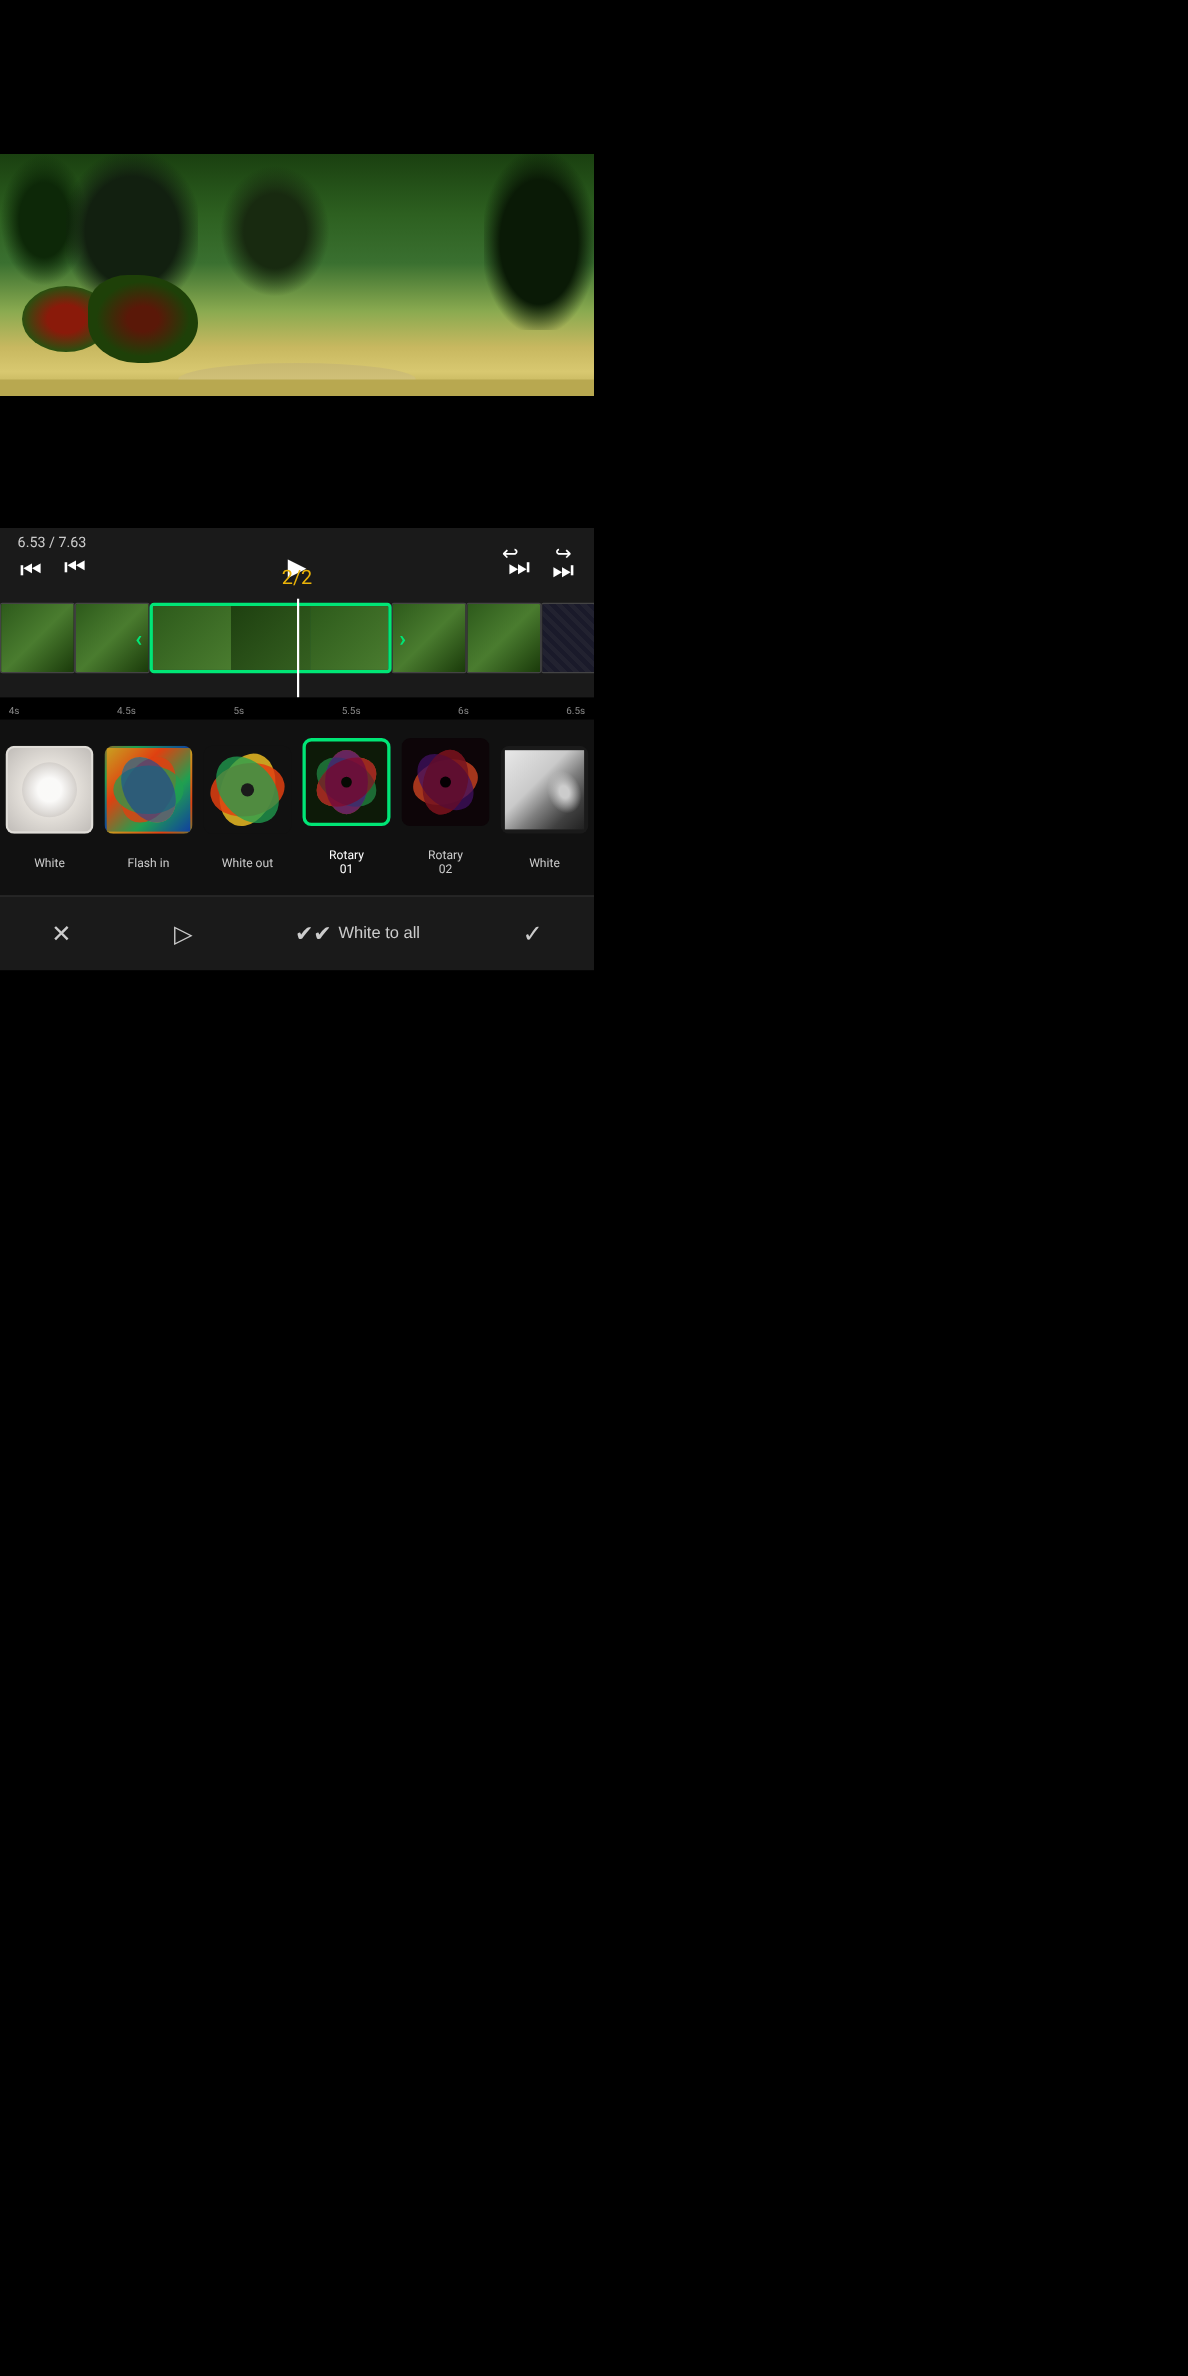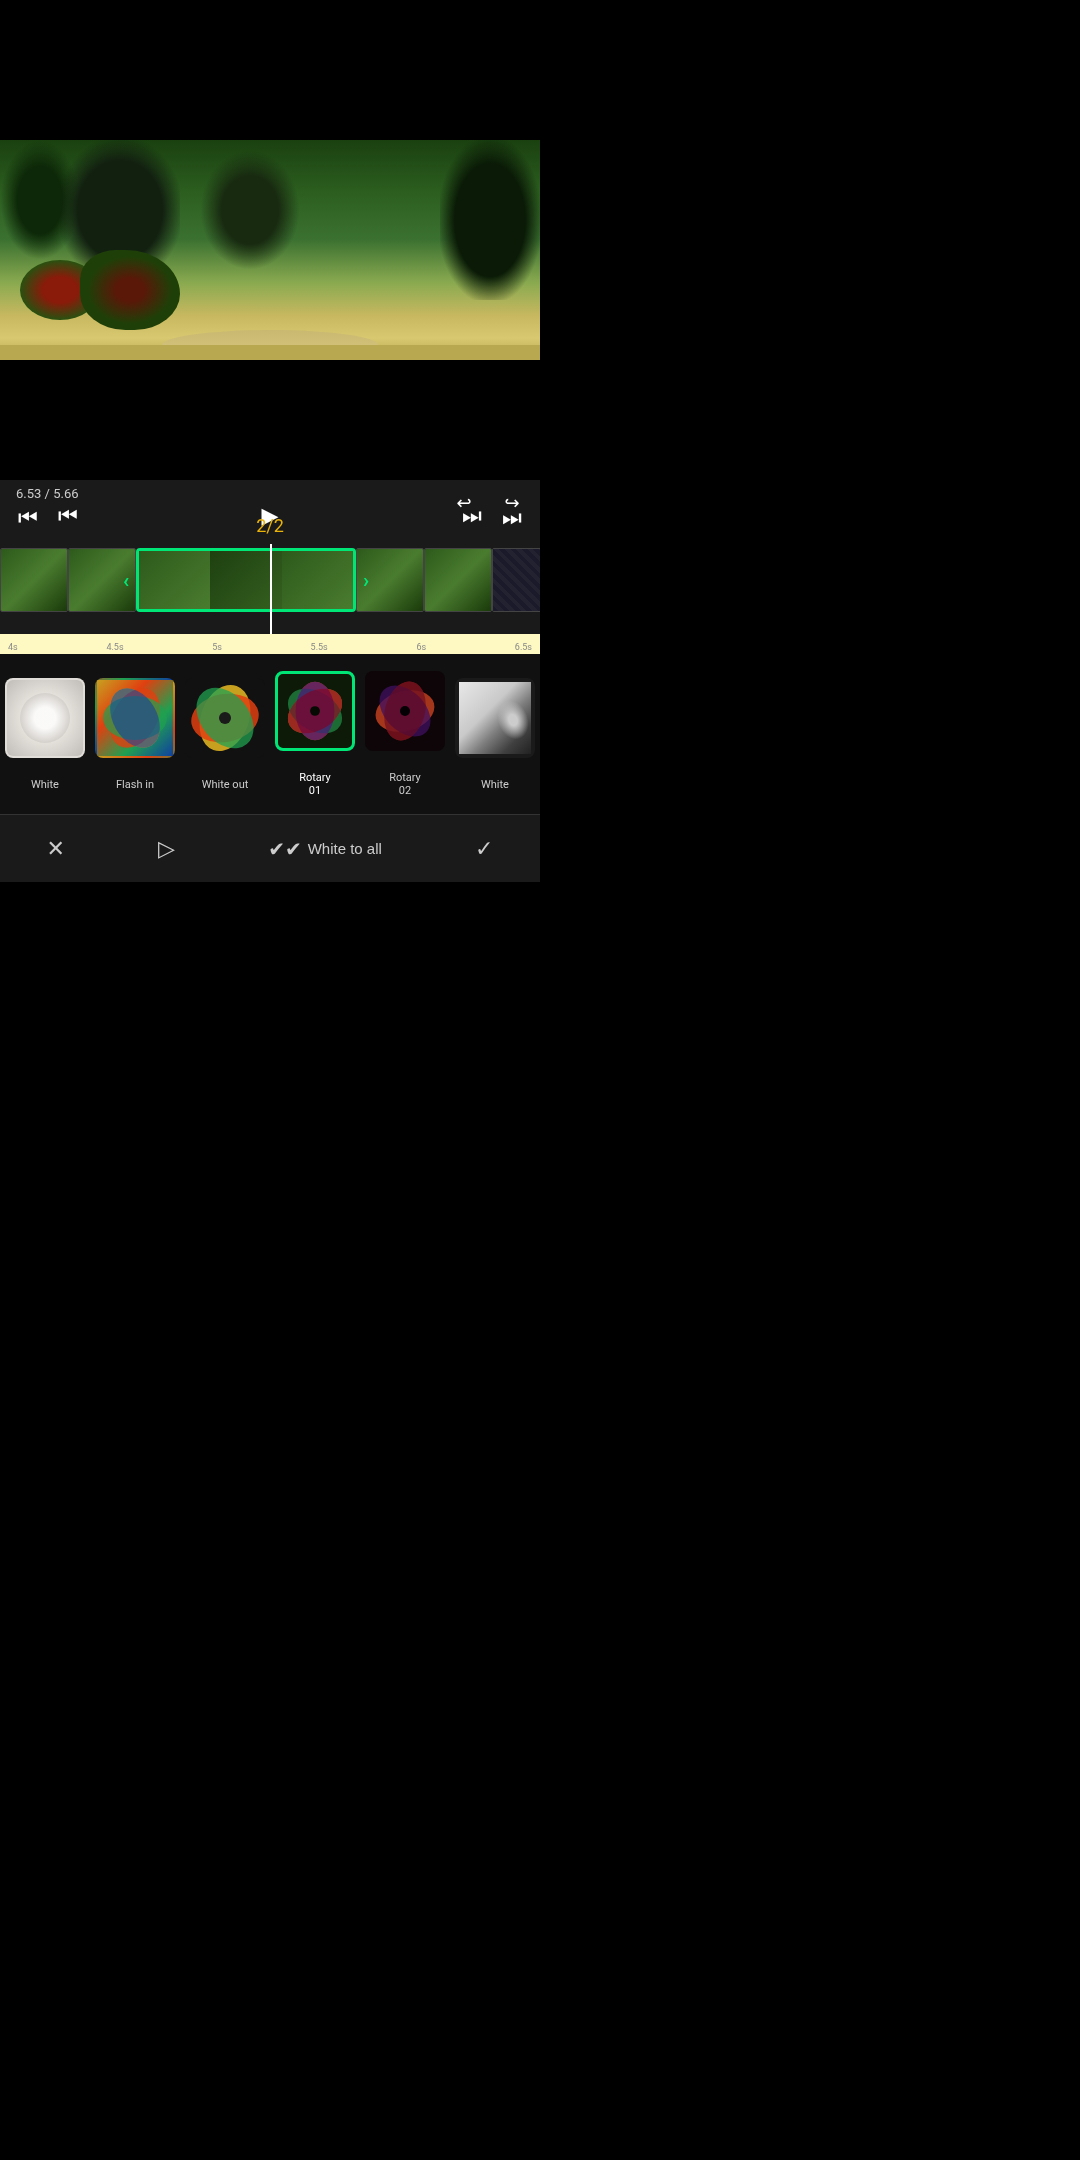--- a/index.html
+++ b/index.html
@@ -111,21 +111,21 @@
       left: 50%;
       width: 2px;
       height: 100%;
       background: #fff;
       z-index: 20;
     }
     
     .timeline-ruler {
       width: 100%;
       height: 20px;
-      background: #fef9c3;
+      background: #000000;
       position: relative;
       display: flex;
       align-items: flex-end;
       padding-bottom: 2px;
       overflow: hidden;
     }
     .ruler-marks {
       display: flex;
       width: 100%;
       justify-content: space-between;
@@ -238,21 +238,21 @@
 
     <div style="position:absolute;bottom:40px;left:20px;width:80px;height:60px;background:radial-gradient(ellipse,#8a1a0a 30%,#2a5010 70%);border-radius:50%;"></div>
     <div style="position:absolute;bottom:30px;left:80px;width:100px;height:80px;background:radial-gradient(ellipse,#5a1808 20%,#1e4008 60%);border-radius:40% 60% 50% 50%;"></div>
 
     <div style="position:absolute;bottom:0;left:30%;width:40%;height:30px;background:linear-gradient(180deg,#c8b870,#d8c880);border-radius:50% 50% 0 0;"></div>
     <div style="position:absolute;bottom:0;width:100%;height:15px;background:#b8a850;"></div>
   </div>
 </div>
 
 <div class="controls-bar">
-  <div class="time-display">6.53 / 5.66</div>
+  <div class="time-display">6.53 / 7.63</div>
 
   <div style="position:absolute;right:10px;top:5px;display:flex;gap:12px;">
     <button class="ctrl-btn" style="font-size:18px;">↩</button>
     <button class="ctrl-btn" style="font-size:18px;">↪</button>
   </div>
 
   <div style="position:absolute;top:6px;left:0;right:0;display:flex;align-items:center;justify-content:space-between;padding:0 50px;margin-top:12px;">
     <button class="ctrl-btn" style="font-size:22px;">⏮</button>
     <button class="ctrl-btn" style="font-size:22px;">▶</button>
     <button class="ctrl-btn" style="font-size:22px;">⏭</button>

